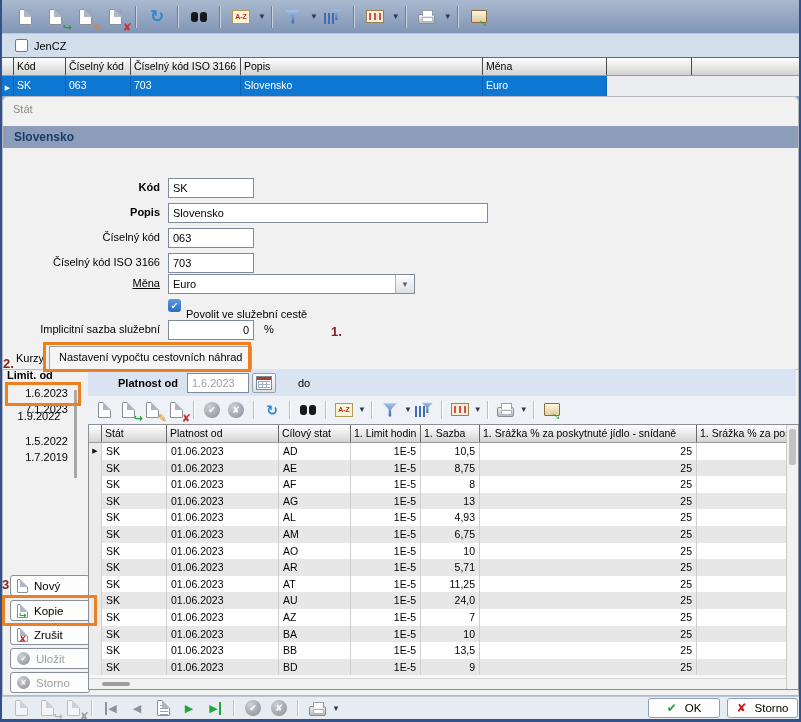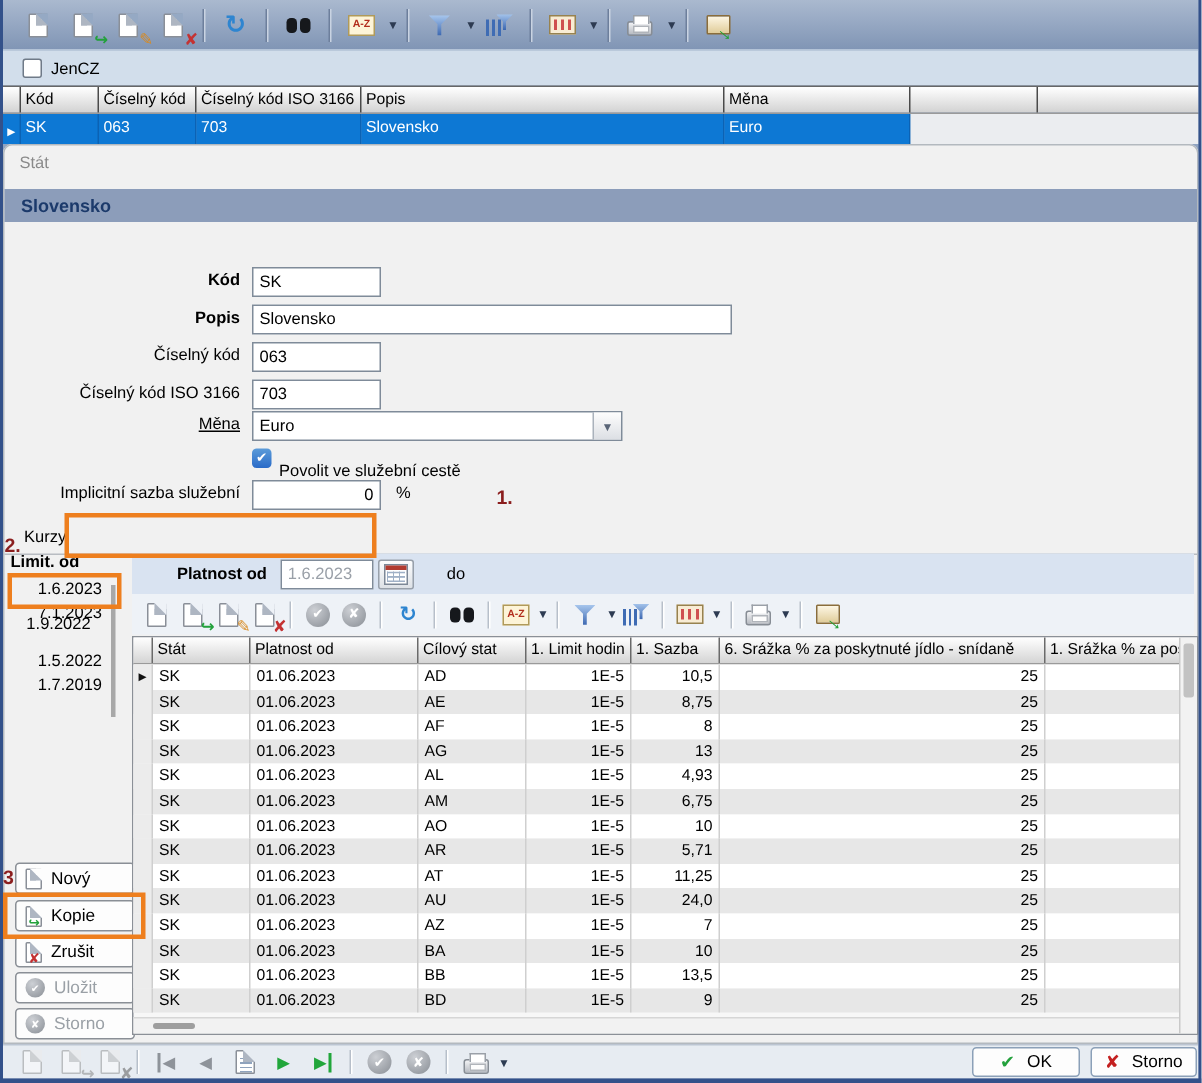--- a/index.html
+++ b/index.html
@@ -262,20 +262,21 @@
   </div>
   <span class="cbx" style="top:203px">✔</span>
   <span style="position:absolute;left:184px;top:212px">Povolit ve služební cestě</span>
   <label class="flabel" style="top:227px">Implicitní sazba služební</label>
   <input class="finput" style="top: 224px; width: 86px; text-align: right;" value="0">
   <span style="position:absolute;left:262px;top:227px">%</span>
 
   <span class="ann" style="left:329px;top:228px">1.</span>
   <div class="tabline"></div>
   <span class="tab-off">Kurzy</span>
+  <span class="tab-on">Nastavení vypočtu cestovních náhrad</span>
   <div class="obox" style="left:41px;top:246px;width:208px;height:30px"></div>
 
   <span class="ann" style="left:1px;top:260px">2.</span>
   <div class="plat-h">Limit. od</div>
   <div class="obox" style="left:3px;top:286px;width:76px;height:24px"></div>
   <div class="vlist">
 
   <div class="pl-item" style="top: 291px; position: absolute;">1.6.2023</div>
       <div class="pl-item" style="top: 307px; position: absolute;">7.1.2023</div>
       <div class="pl-item" style="top: 314px; position: absolute; text-align: center;">1.9.2022</div>
@@ -379,21 +380,21 @@
           <span class="arr">→</span>
         </span>
       </span>
   </div>
 
   <div class="rg">
     <div class="rg-h">
       <div class="th rh-m"></div>
       <div class="hc2">
         
-      <div class="th">Stát</div><div class="th">Platnost od</div><div class="th">Cílový stat</div><div class="th">1. Limit hodin</div><div class="th">1. Sazba</div><div class="th">6. Srážka % za poskytnuté jídlo - snídaně</div><div class="th">1. Srážka % za pos</div></div>
+      <div class="th">Stát</div><div class="th">Platnost od</div><div class="th">Cílový stat</div><div class="th">1. Limit hodin</div><div class="th">1. Sazba</div><div class="th">1. Srážka % za poskytnuté jídlo - snídaně</div><div class="th">1. Srážka % za pos</div></div>
     </div>
     <div class="rrows">
 
         <div class="rrow">
           <div class="cell rc-m"></div>
           <div class="cell rc-stat">SK</div>
           <div class="cell rc-od">01.06.2023</div>
           <div class="cell rc-cil">AD</div>
           <div class="cell rc-limit">1E-5</div>
           <div class="cell rc-sazba">10,5</div>

